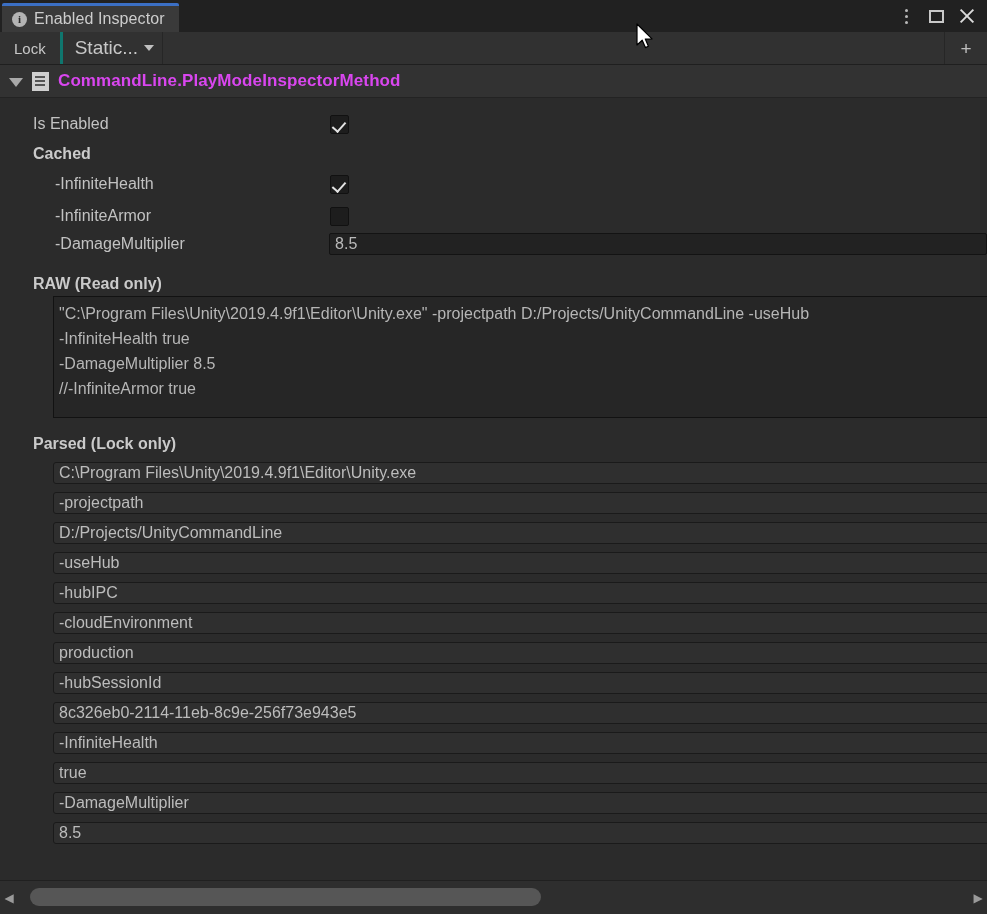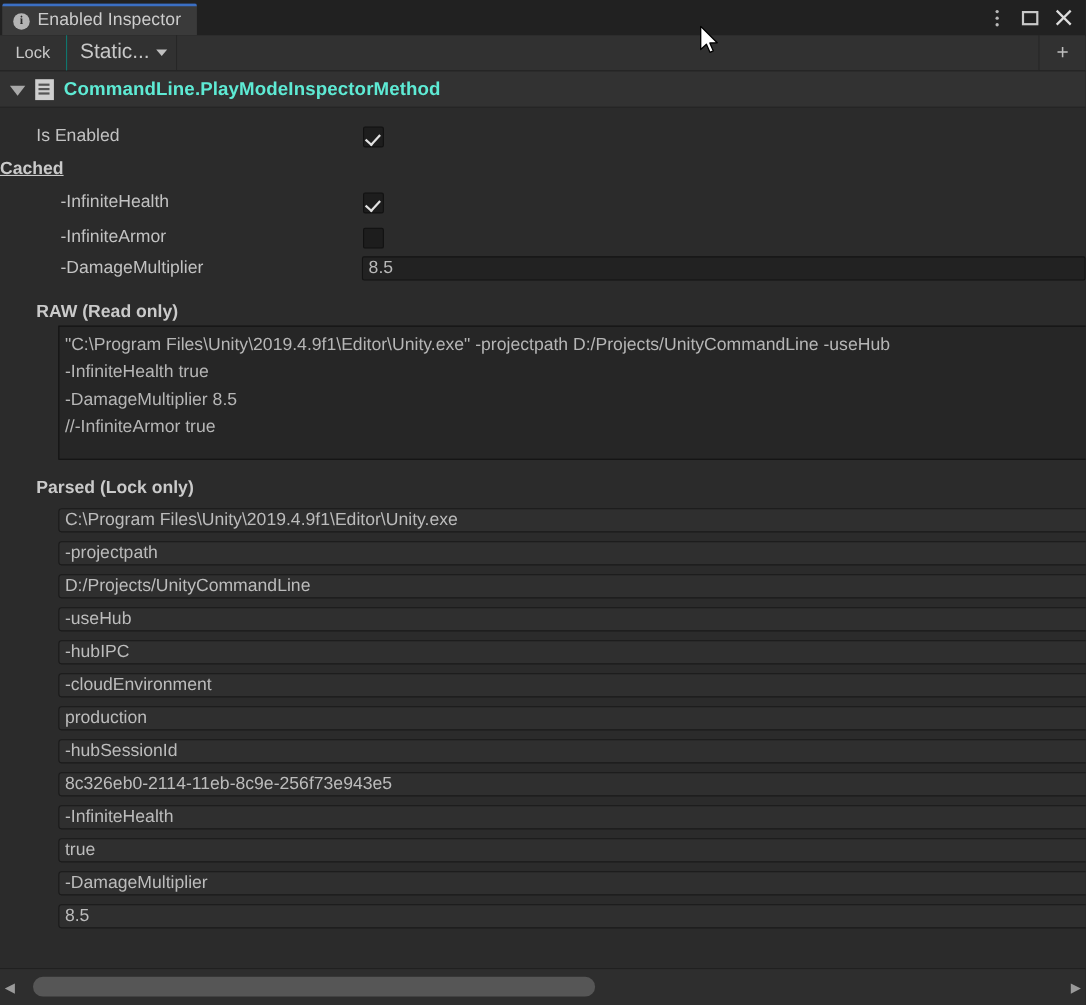--- a/index.html
+++ b/index.html
@@ -124,21 +124,21 @@
   }
   .tb-btn {
     display: flex;
     align-items: center;
     padding: 0 14px;
     font-size: 15px;
     color: #c8c8c8;
     border-right: 1px solid #262626;
     box-sizing: border-box;
   }
-  .tb-btn.lock { border-right: 1px solid #0f766e; }
+  .tb-btn.lock { border-right: 3px solid #0f766e; }
   .tb-static {
     display: flex;
     align-items: center;
     gap: 6px;
     padding: 0 8px 0 12px;
     font-size: 19px;
     color: #c8c8c8;
     border-right: 1px solid #262626;
   }
   .caret-down {
@@ -188,21 +188,21 @@
   .script-icon::after {
     content: "";
     position: absolute;
     left: 3px; top: 4px;
     width: 10px; height: 2px;
     background: #555;
     box-shadow: 0 4px 0 #555, 0 8px 0 #555;
   }
   .comp-title {
     font-size: 17px;
-    color: #5eead4;
+    color: #d946ef;
     font-weight: bold;
     letter-spacing: .1px;
   }
 
   
   .body {
     position: absolute;
     left: 0; top: 98px;
     width: 987px;
     height: 783px;
@@ -388,21 +388,21 @@
   </div>
 
   <div class="body">
 
     <div class="row" style="top:13px;">
       <span class="row-label" style="margin-left:33px;width:297px;">Is Enabled</span>
       <span class="checkbox checked"></span>
     </div>
 
     <div class="row" style="top:43px;">
-      <span class="row-label bold" style="text-decoration:underline;">Cached</span>
+      <span class="row-label bold" style="margin-left:33px;">Cached</span>
     </div>
 
     <div class="row" style="top:73px;">
       <span class="row-label" style="margin-left:55px;width:275px;">-InfiniteHealth</span>
       <span class="checkbox checked"></span>
     </div>
 
     <div class="row" style="top:105px;">
       <span class="row-label" style="margin-left:55px;width:275px;">-InfiniteArmor</span>
       <span class="checkbox"></span>

